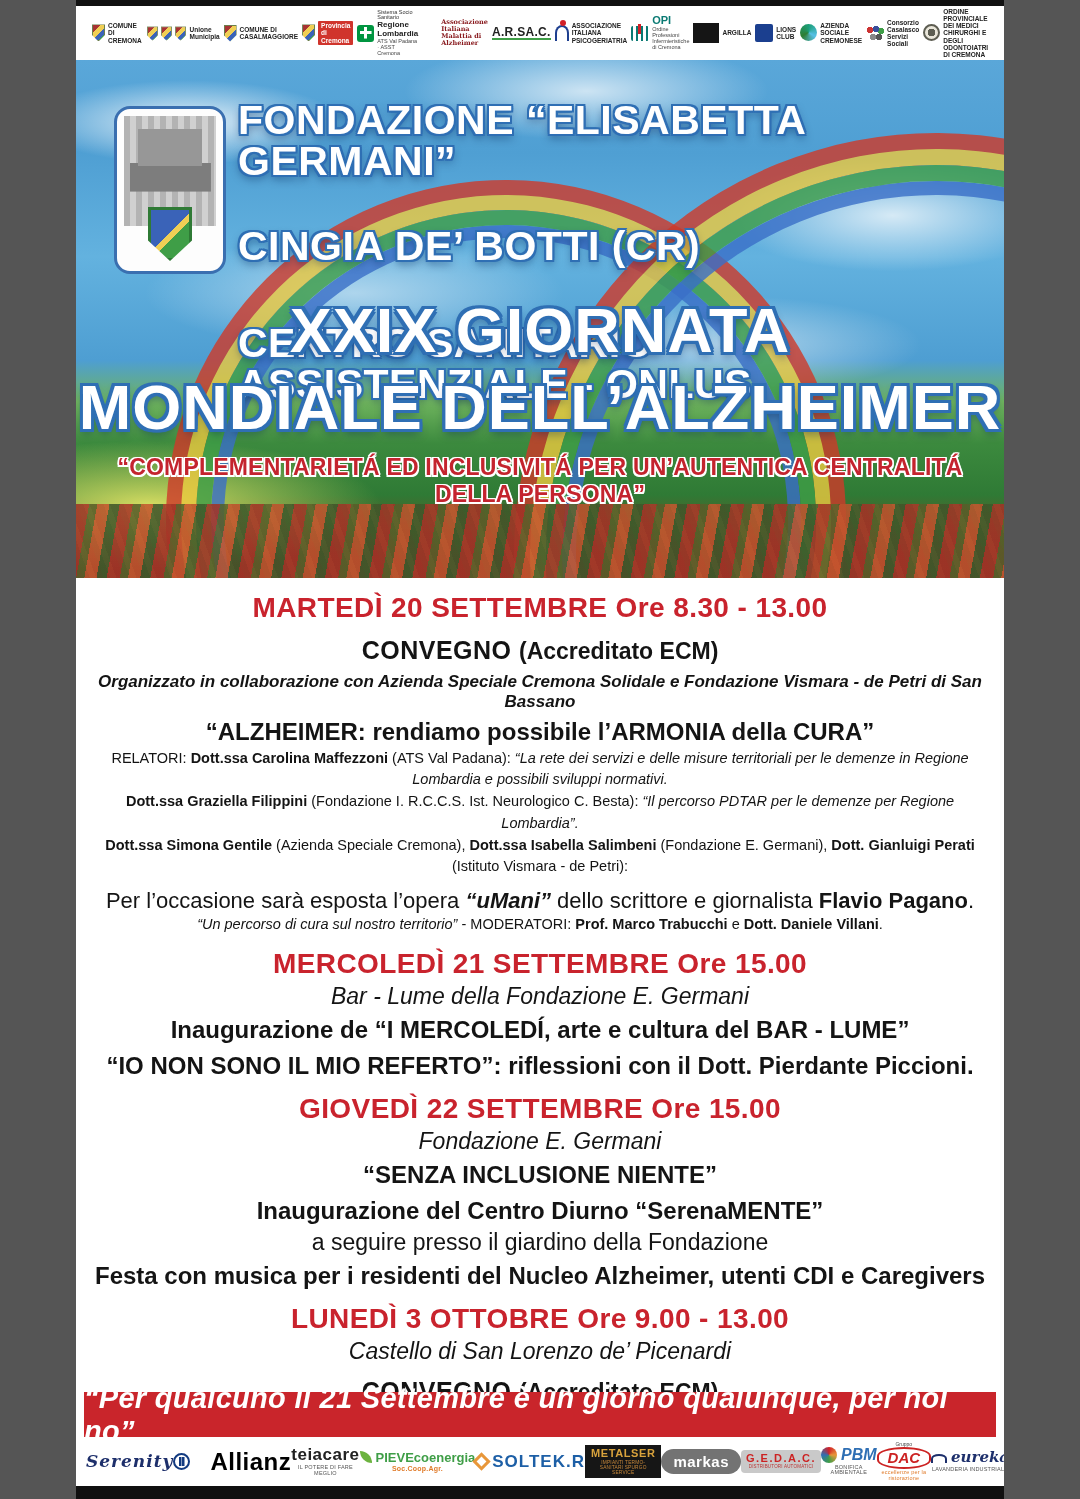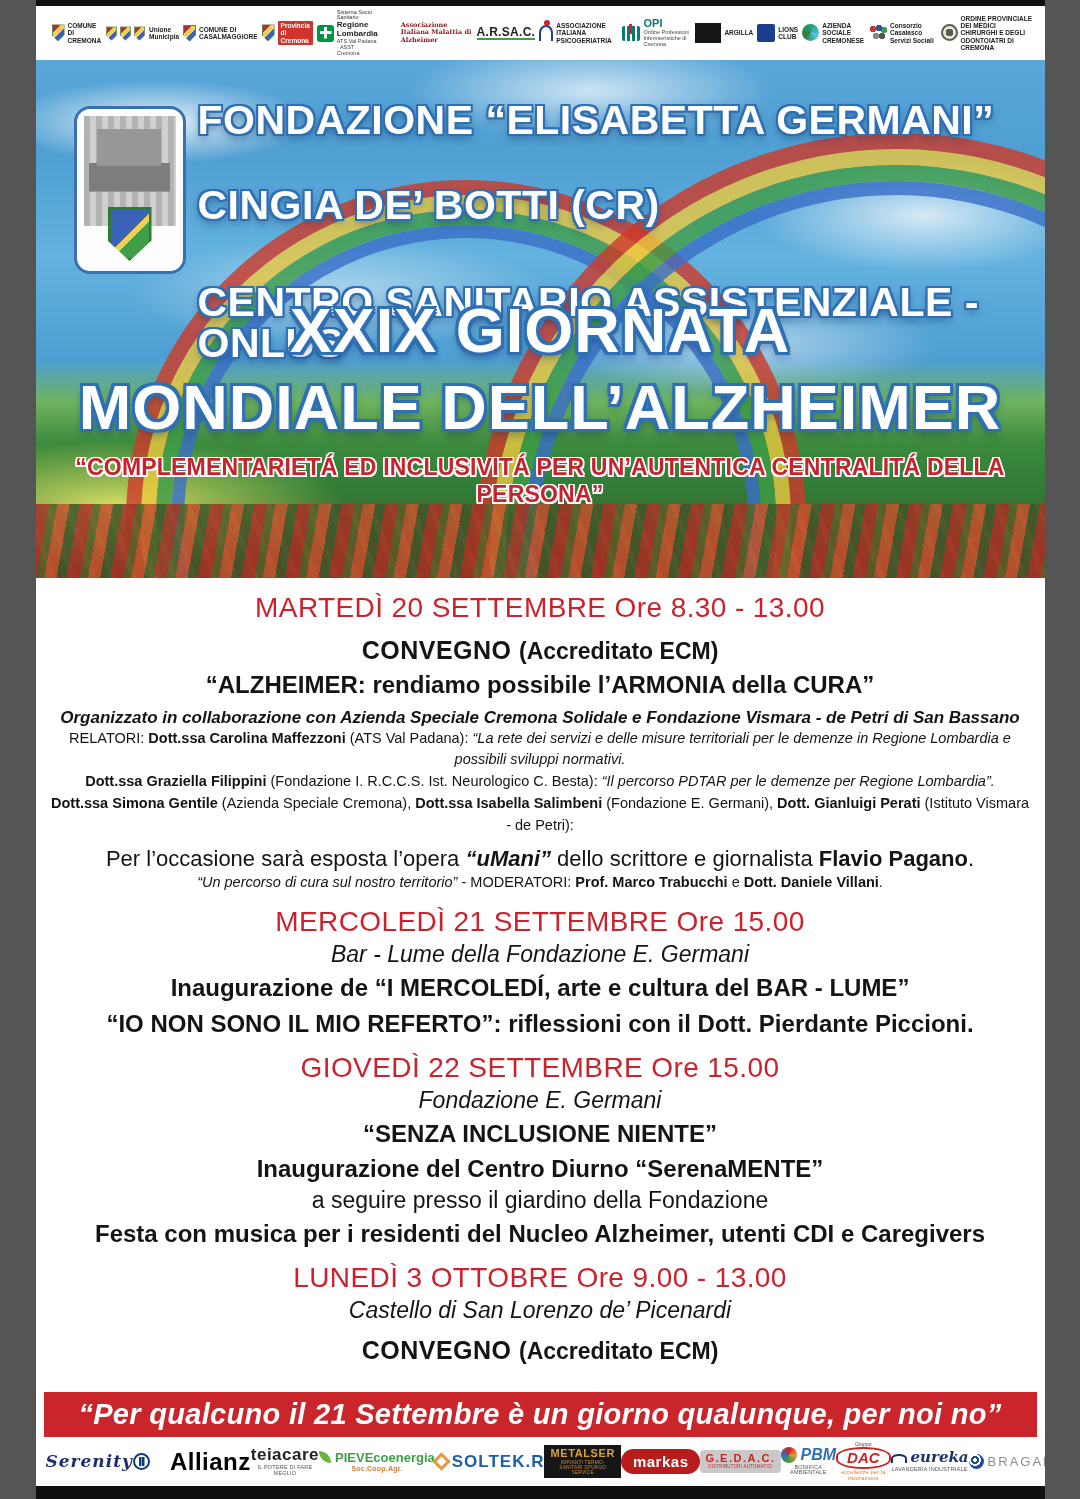--- a/index.html
+++ b/index.html
@@ -1,20 +1,20 @@
 <!DOCTYPE html>
 <html><head>
 <meta charset="utf-8">
 <style>
   :root{
     --red:#c9232d; --banner-red:#c9252b; --outline-blue:#2f6fb4; --ink:#141414;
   }
   *{box-sizing:border-box; margin:0; padding:0;}
   body{font-family:"Liberation Sans", sans-serif; background:#555;}
-  .poster{position:relative; width:1009px; height:1499px; background:#fff; overflow:hidden; margin:0 auto;}
+  .poster{position:relative; width:928px; height:1499px; background:#fff; overflow:hidden; margin:0 auto;}
 
   
   .topstrip{height:6px; background:#101010;}
   .bottomstrip{position:absolute; left:0; right:0; bottom:0; height:13px; background:#101010;}
 
   
   .logobar{height:54px; display:flex; align-items:center; justify-content:space-between; padding:2px 12px 2px 16px; gap:4px; background:#fff;}
   .tl{display:flex; align-items:center; gap:3px; max-width:92px;}
   .tl-text{display:flex; flex-direction:column; line-height:1.08;}
   .tl-top{font-size:5.5px; color:#333;}
@@ -88,21 +88,21 @@
   .big-title{position:absolute; top:232px; left:0; right:0; text-align:center; color:#fff; font-weight:700; font-size:63px; line-height:1.22; letter-spacing:1px;
      text-shadow:3px 0 var(--outline-blue),-3px 0 var(--outline-blue),0 3px var(--outline-blue),0 -3px var(--outline-blue),3px 3px var(--outline-blue),-3px -3px var(--outline-blue),3px -3px var(--outline-blue),-3px 3px var(--outline-blue),0 5px 10px rgba(0,30,80,.45);}
   .subtitle{position:absolute; top:394px; left:0; right:0; text-align:center; color:#c4242e; font-weight:700; font-size:23px; letter-spacing:.2px;
      text-shadow:1.5px 0 #fff,-1.5px 0 #fff,0 1.5px #fff,0 -1.5px #fff,1.5px 1.5px #fff,-1.5px -1.5px #fff,1.5px -1.5px #fff,-1.5px 1.5px #fff;}
   .caption{position:absolute; top:478px; left:28px; color:#fff; font-size:23px; font-weight:700; font-style:italic; text-shadow:0 1px 3px rgba(0,0,0,.6);}
 
   
   .schedule{height:814px; overflow:hidden; text-align:center; color:var(--ink); padding-top:12px;}
   .event{margin-top:12px;}
   .event:first-child{margin-top:2px;}
-  .ev-date{font-size:28px; font-weight:400; color:var(--red); letter-spacing:.4px;}
+  .ev-date{font-size:28px; font-weight:700; color:var(--red); letter-spacing:.4px;}
   .ev-venue{font-size:23px; font-style:italic; margin-top:3px;}
   .line{margin:0 14px;}
   .L-convegno{font-size:23px; font-weight:700; margin-top:12px;}
   .L-title{font-size:24px; font-weight:700; line-height:1.32; margin-top:4px;}
   .L-orga{font-size:17px; margin-top:7px;}
   .L-small{font-size:14.5px; line-height:1.5;}
   .L-small:first-of-type{margin-top:3px;}
   .L-md{font-size:22px; margin-top:10px;}
   .L-light{font-size:23px; font-weight:400; margin-top:2px;}
   .S-b{font-weight:700;}
@@ -128,21 +128,21 @@
      background:linear-gradient(#123a80,#123a80) 35% 50%/2.5px 9px no-repeat, linear-gradient(#123a80,#123a80) 65% 50%/2.5px 9px no-repeat;}
   .f-teiacare .fl-label{color:#222; font-size:17px; letter-spacing:.5px;}
   .f-pieve .fl-label{font-size:13px;} .f-pieve .fl-label{color:#3f9e47;}
   .f-pieve .fl-sub{color:#e07b2a; font-size:7px; font-weight:700;}
   .fi-leaf{width:12px; height:12px; background:#6cb33f; border-radius:0 100% 0 100%;}
   .f-soltek .fl-label{color:#1d5fa6; font-size:17px; letter-spacing:1px;}
   .fi-diamond{width:13px; height:13px; border:3px solid #e8973a; transform:rotate(45deg);}
   .f-metalser{background:#161616; padding:3px 6px;}
   .f-metalser .fl-label{color:#d8a23c; font-size:11px; letter-spacing:.6px;}
   .f-metalser .fl-sub{color:#c9893a; font-size:4.8px;}
-  .f-markas{background:#b91c1c; border-radius:14px; padding:5px 12px;}
+  .f-markas{background:#737373; border-radius:14px; padding:5px 12px;}
   .f-markas .fl-label{color:#fff; font-size:15px; letter-spacing:.5px;}
   .f-gedac{background:#c9c9c9; padding:3px 5px; border-radius:4px;}
   .f-gedac .fl-label{color:#c22; font-size:11px; letter-spacing:1.5px;}
   .f-gedac .fl-sub{color:#b33; font-size:4.5px;}
   .f-pbm .fl-label{color:#2f6fb4; font-size:16px; font-style:italic;}
   .fi-knot{width:16px; height:16px; border-radius:50%; background:conic-gradient(#d22027,#e8973a,#3f9e47,#2f6fb4,#d22027);}
   .f-dac .fl-row{border:2.5px solid #c22; border-radius:50% / 42%; padding:1px 9px;}
   .f-dac .fl-label{color:#c22; font-size:15px; font-style:italic;}
   .f-dac .fl-top{font-size:5px; color:#444;}
   .f-dac .fl-sub{color:#e07b2a;}
@@ -267,22 +267,22 @@
       <div>XXIX GIORNATA</div>
       <div>MONDIALE DELL’ALZHEIMER</div>
     </div>
     <div class="subtitle">“COMPLEMENTARIETÁ ED INCLUSIVITÁ PER UN’AUTENTICA CENTRALITÁ DELLA PERSONA”</div>
   </section>
 
   <main class="schedule" id="schedule">
       <div class="event">
         <div class="ev-date">MARTEDÌ 20 SETTEMBRE Ore 8.30 - 13.00</div>
         <div class="line L-convegno"><span class="S-xl">CONVEGNO </span><span class="S-b">(Accreditato ECM)</span></div>
+        <div class="line L-orga"><span class="S-bi">Organizzato in collaborazione con Azienda Speciale Cremona Solidale e Fondazione Vismara - de Petri di San Bassano</span></div>
         <div class="line L-title"><span class="S-b">“ALZHEIMER: rendiamo possibile l’ARMONIA della CURA”</span></div>
-        <div class="line L-orga"><span class="S-bi">Organizzato in collaborazione con Azienda Speciale Cremona Solidale e Fondazione Vismara - de Petri di San Bassano</span></div>
         <div class="line L-small"><span class="S-n">RELATORI: </span><span class="S-b">Dott.ssa Carolina Maffezzoni </span><span class="S-n">(ATS Val Padana): </span><span class="S-i">“La rete dei servizi e delle misure territoriali per le demenze in Regione Lombardia e possibili sviluppi normativi.</span></div>
         <div class="line L-small"><span class="S-b">Dott.ssa Graziella Filippini </span><span class="S-n">(Fondazione I. R.C.C.S. Ist. Neurologico C. Besta): </span><span class="S-i">“Il percorso PDTAR per le demenze per Regione Lombardia”.</span></div>
         <div class="line L-small"><span class="S-b">Dott.ssa Simona Gentile </span><span class="S-n">(Azienda Speciale Cremona), </span><span class="S-b">Dott.ssa Isabella Salimbeni </span><span class="S-n">(Fondazione E. Germani), </span><span class="S-b">Dott. Gianluigi Perati </span><span class="S-n">(Istituto Vismara - de Petri):</span></div>
         <div class="line L-md"><span class="S-n">Per l’occasione sarà esposta l’opera </span><span class="S-bi">“uMani” </span><span class="S-n"> dello scrittore e giornalista </span><span class="S-b">Flavio Pagano</span><span class="S-n">.</span></div>
         <div class="line L-small"><span class="S-i">“Un percorso di cura sul nostro territorio” </span><span class="S-n">- MODERATORI: </span><span class="S-b">Prof. Marco Trabucchi </span><span class="S-n">e </span><span class="S-b">Dott. Daniele Villani</span><span class="S-n">.</span></div>
       </div>
       <div class="event">
         <div class="ev-date">MERCOLEDÌ 21 SETTEMBRE Ore 15.00</div>
         <div class="ev-venue">Bar - Lume della Fondazione E. Germani</div>
         <div class="line L-title"><span class="S-b">Inaugurazione de “I MERCOLEDÍ, arte e cultura del BAR - LUME”</span></div>

